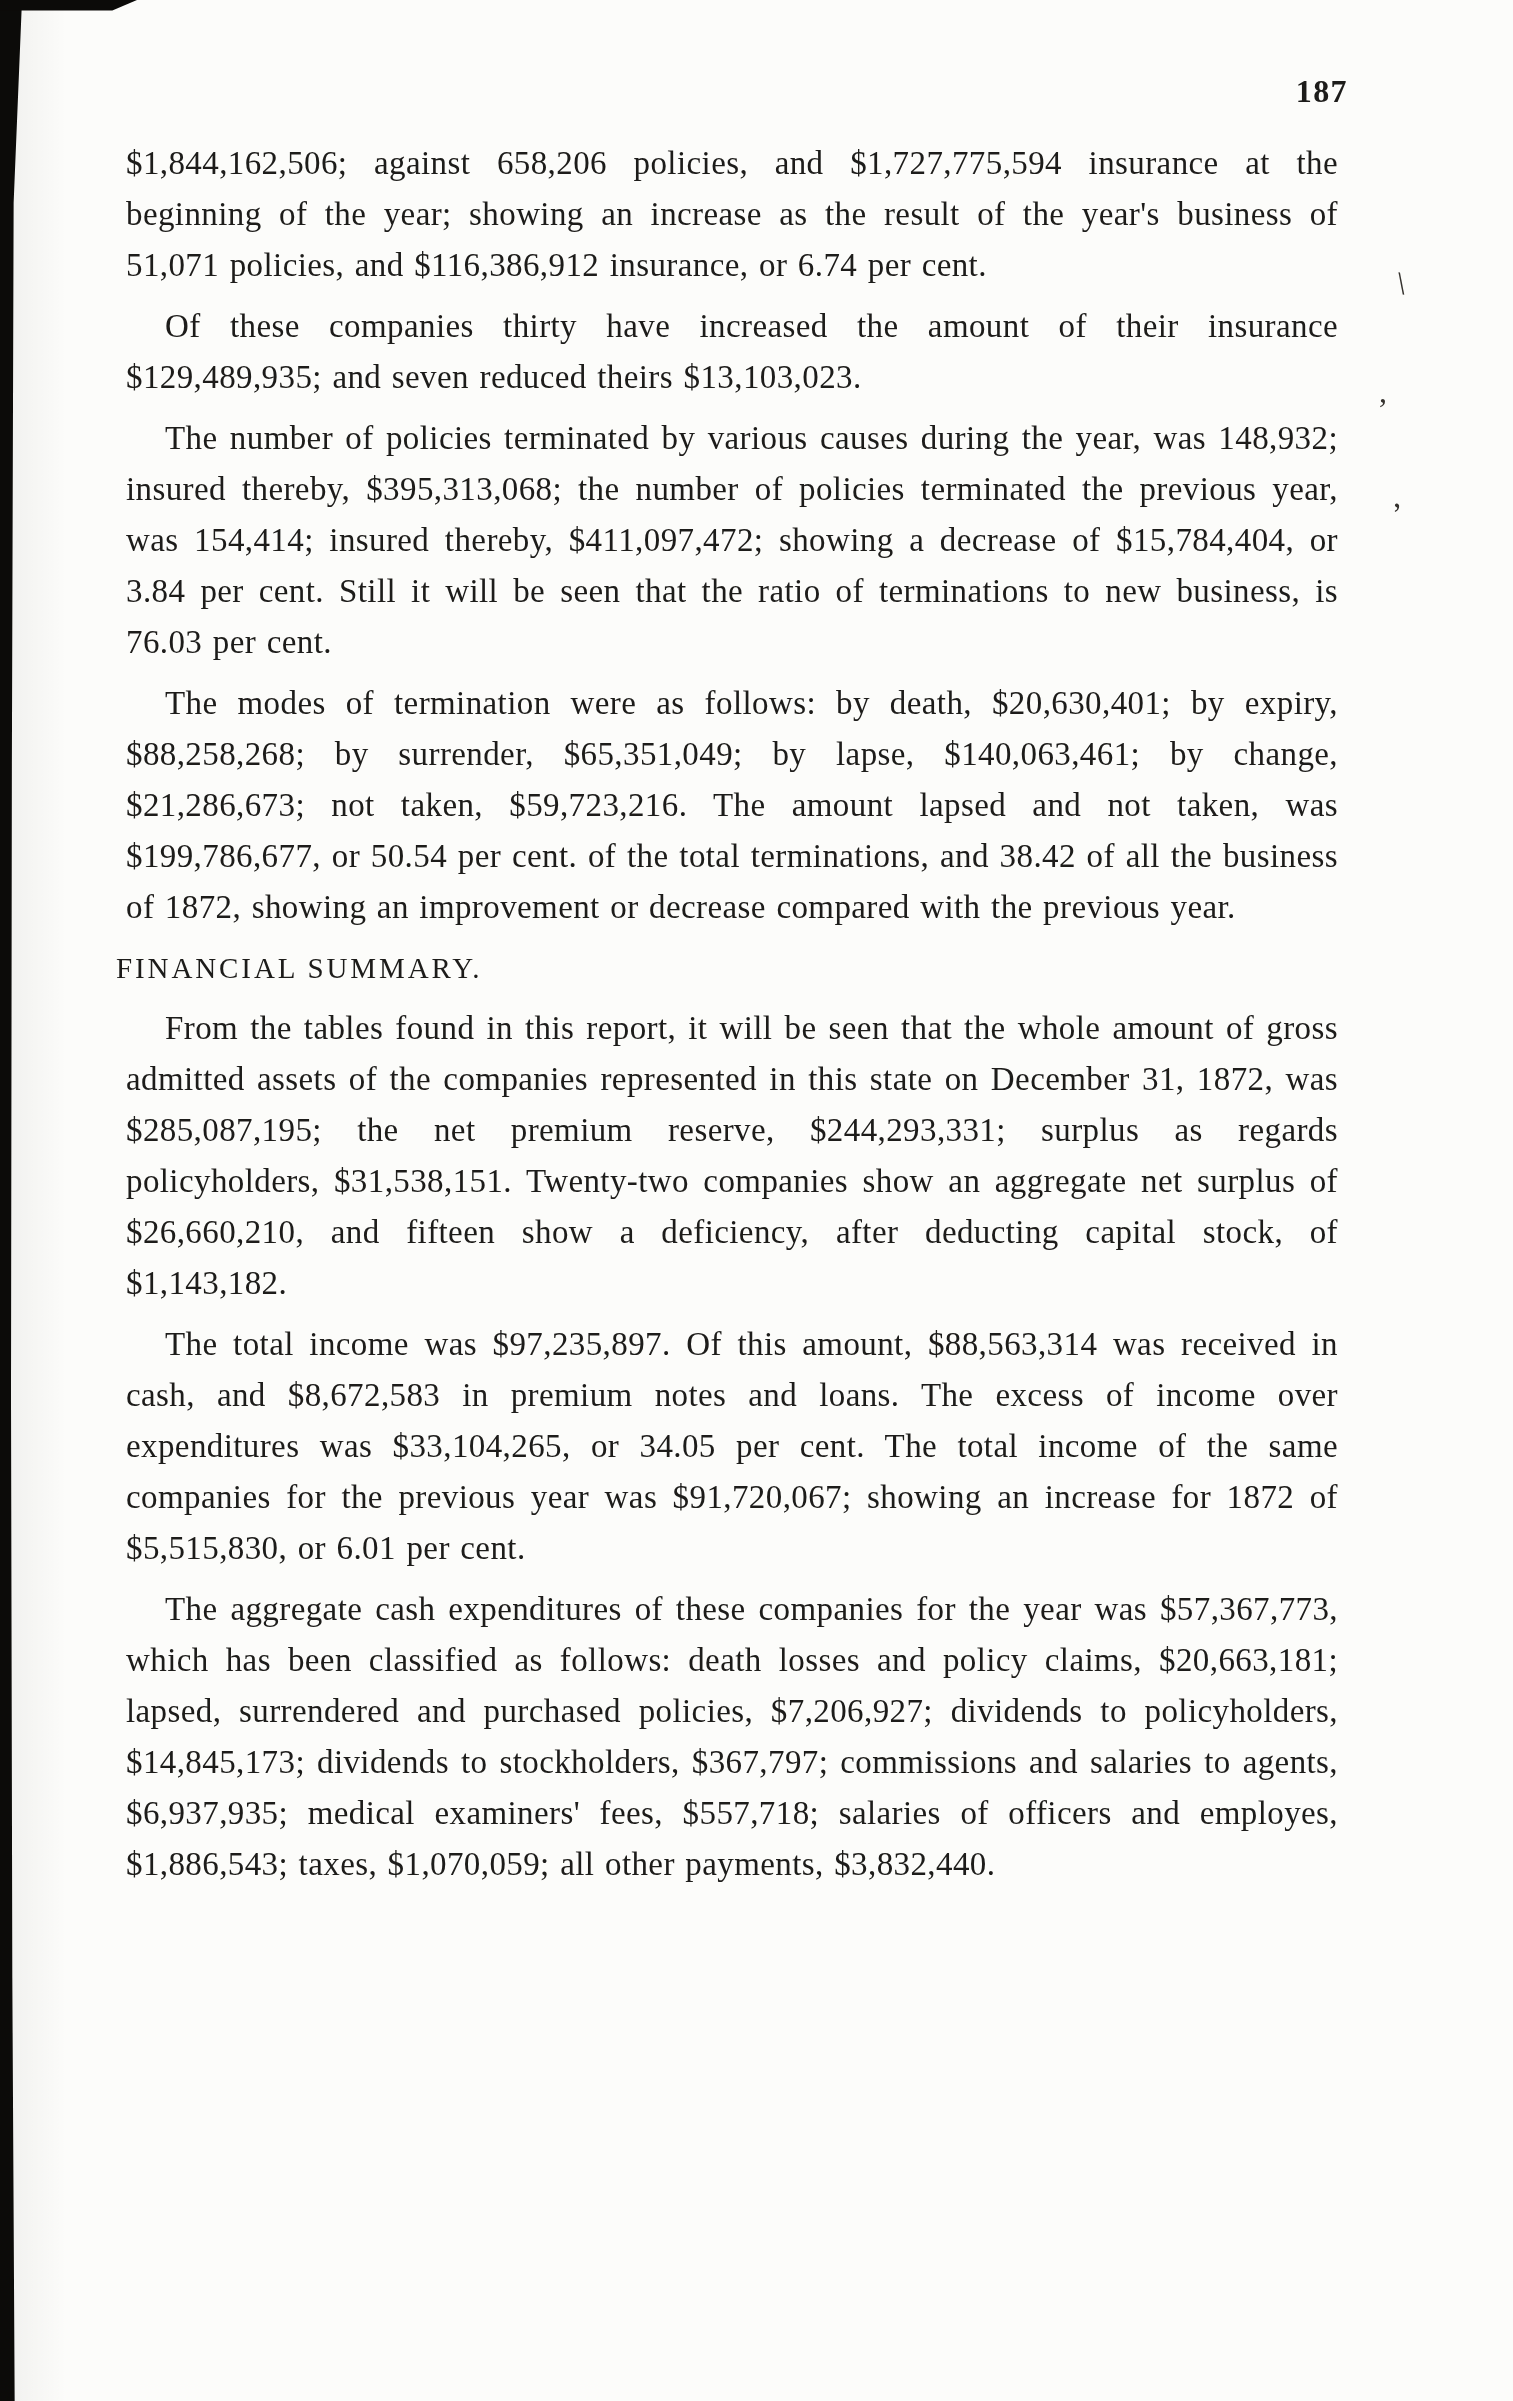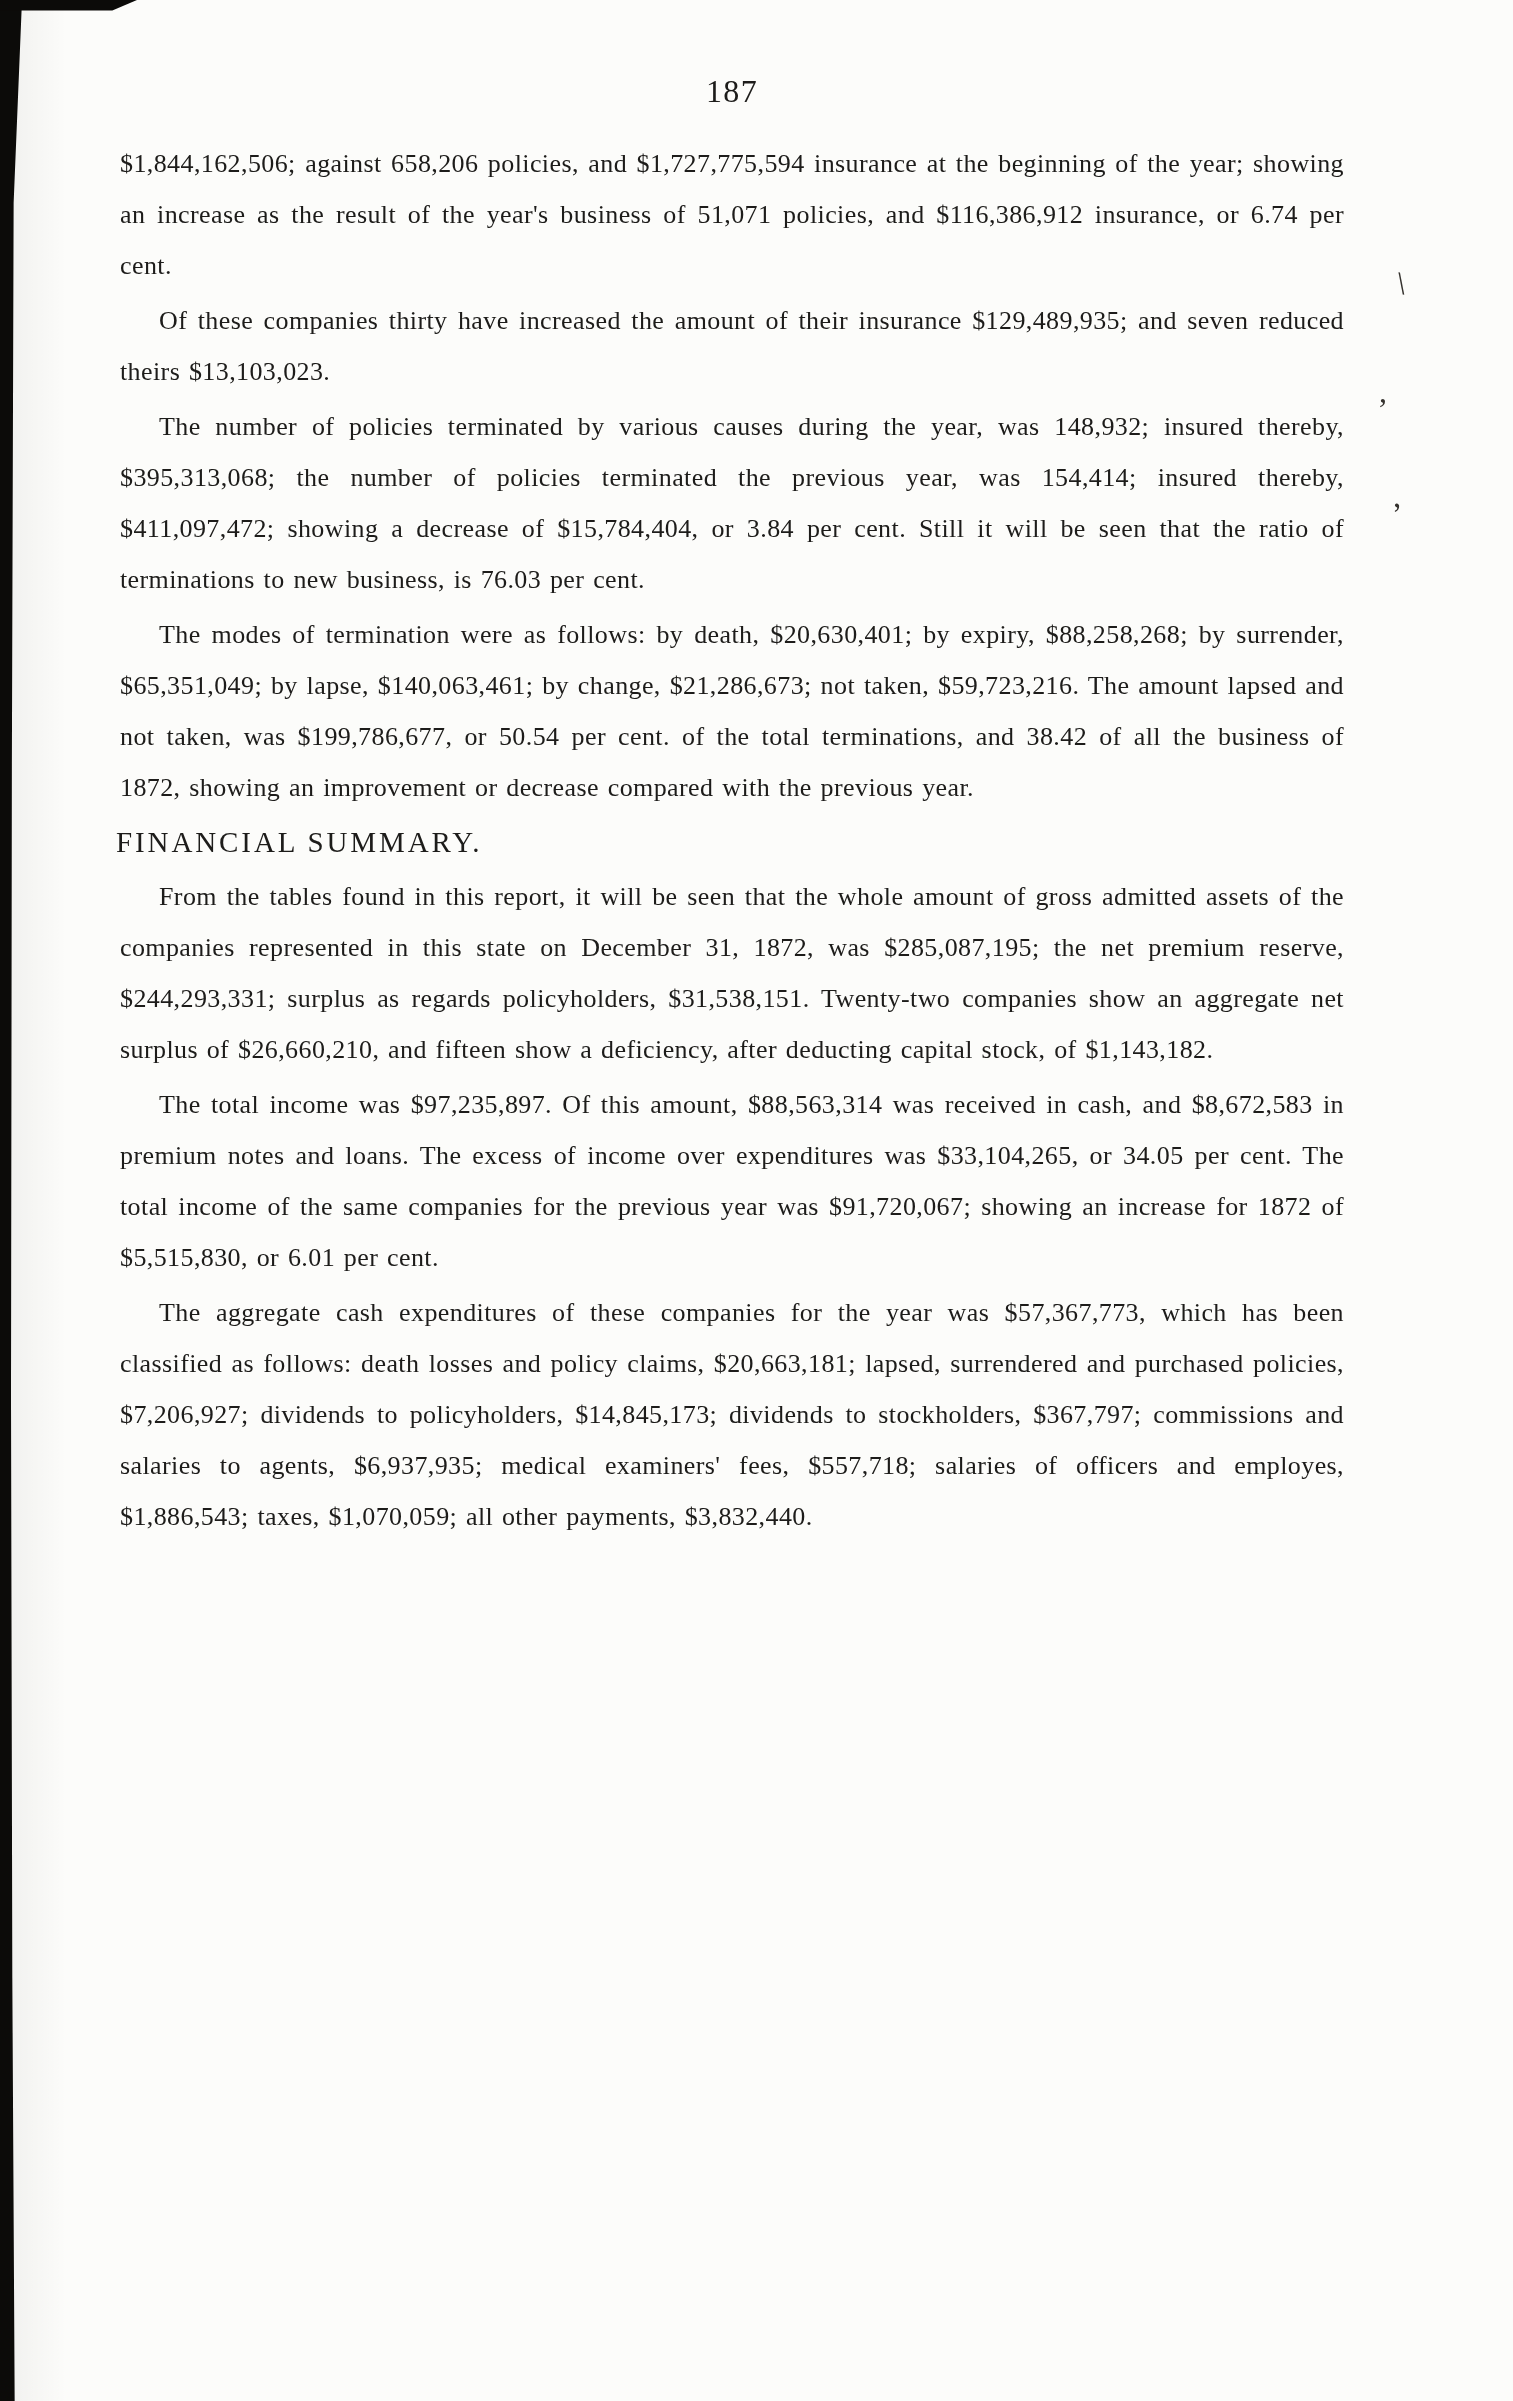--- a/index.html
+++ b/index.html
@@ -45,29 +45,30 @@
   .speck-2 { left: 1379px; top: 375px; }
   .speck-3 { left: 1392px; top: 480px; transform: rotate(-6deg); }
   
   .page-content {
     position: absolute;
     left: 116px;
     top: 73px;
     width: 1232px;
   }
   .page-number {
-    text-align: center;
+    text-align: right;
     font-size: 32px;
     letter-spacing: 1.4px;
     margin: 0 0 28px 0;
+    font-weight: bold;
   }
   .body-text p {
-    font-size: 26px;
+    font-size: 33px;
     line-height: 51px;
-    margin: 4px;
+    margin: 10px;
     padding: 0;
     text-align: justify;
     text-indent: 39px;
     letter-spacing: 0.4px;
     word-spacing: 1.9px;
   }
   .body-text p.no-indent { text-indent: 0; }
   .body-text p + p { margin-top: 2.9px; }
   .section-heading {
     font-size: 29px;

